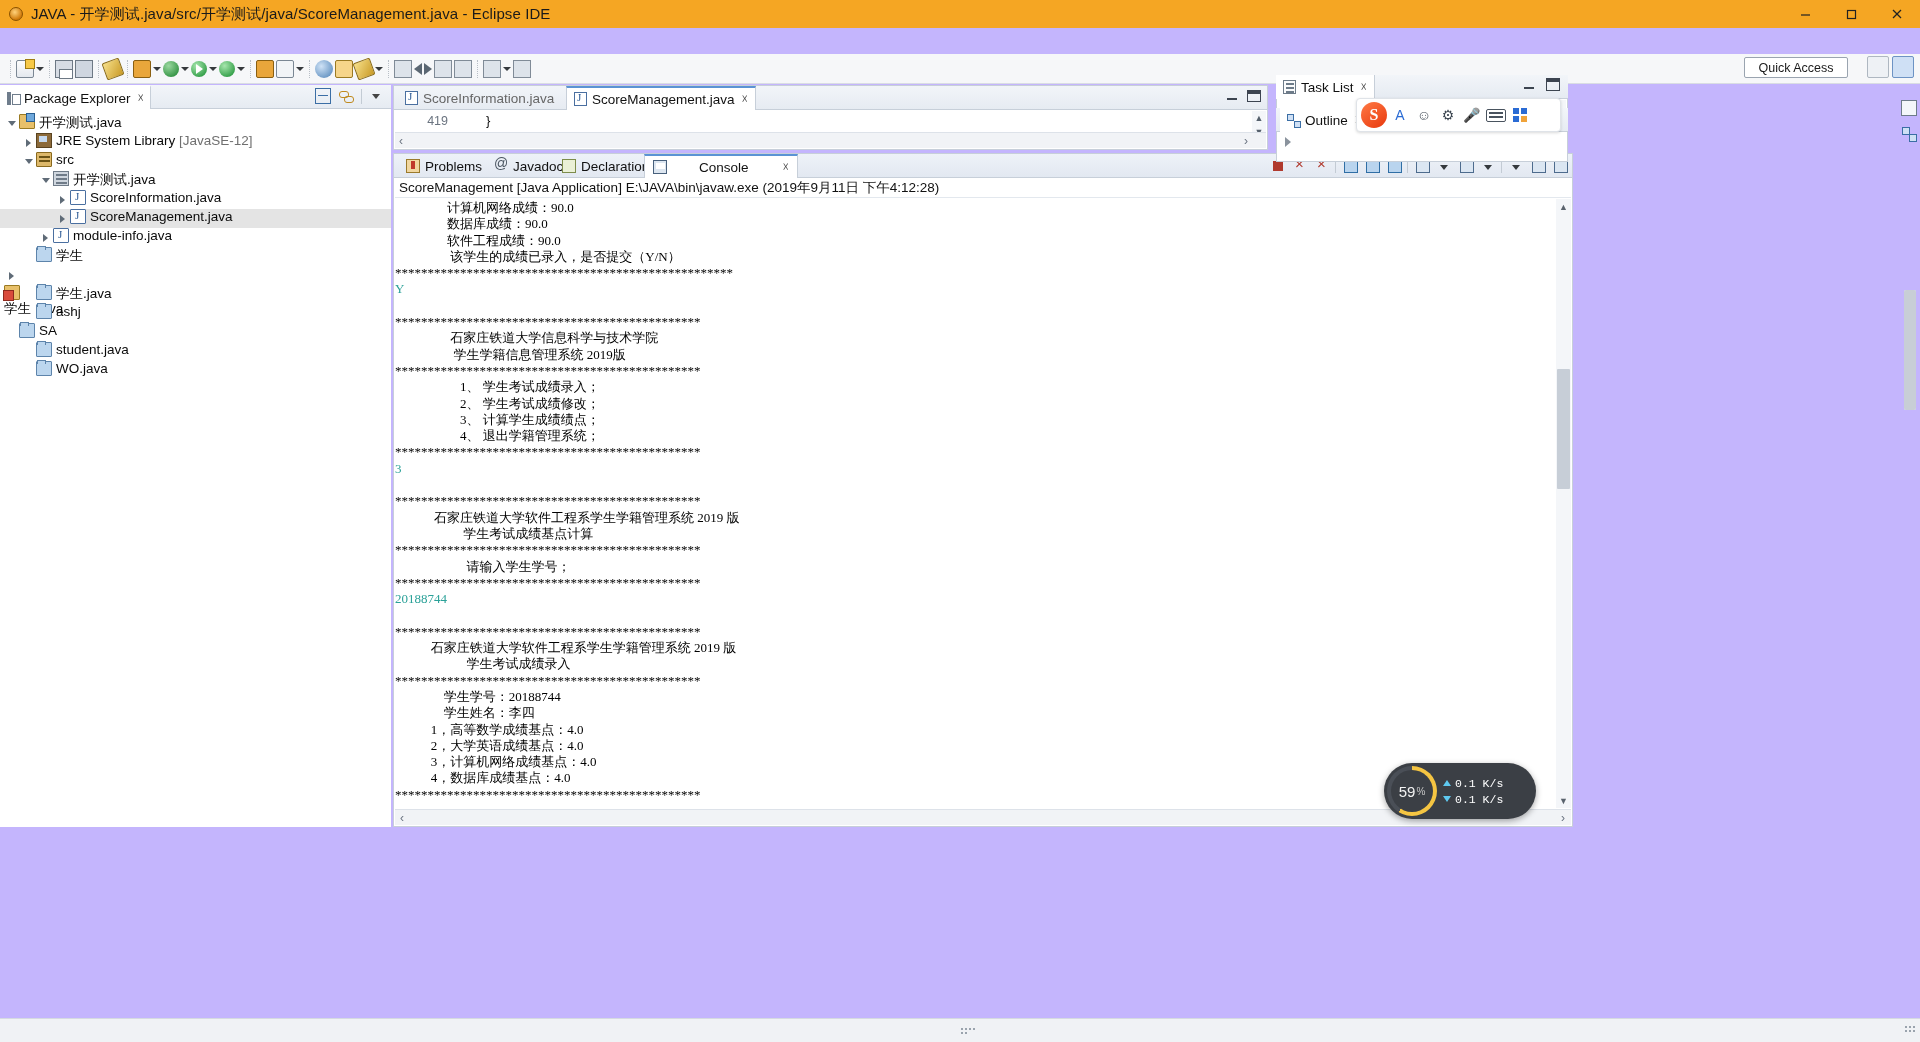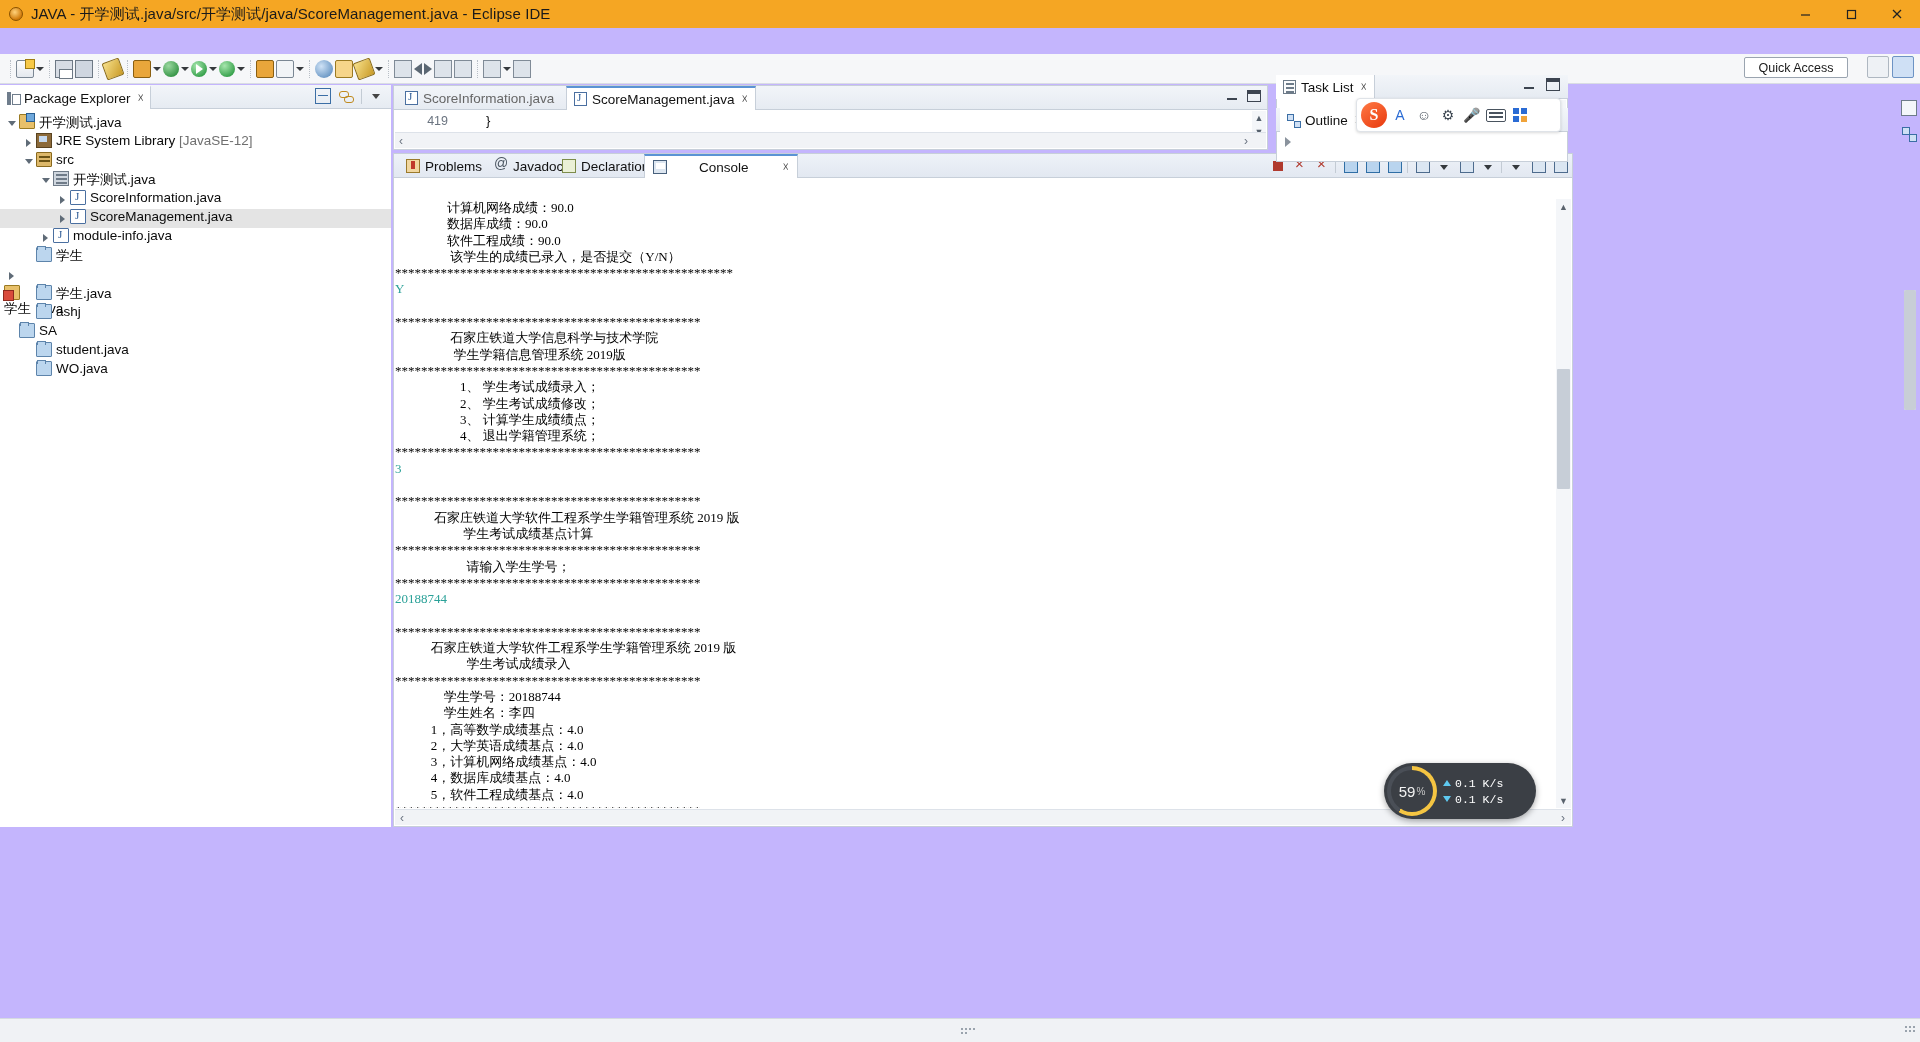--- a/index.html
+++ b/index.html
@@ -564,20 +564,21 @@
         <span class="ct sq"></span>
         <span class="ct caret"></span>
         <span class="ct sq"></span>
         <span class="ct caret"></span>
         <span class="vs"></span>
         <span class="ct caret"></span>
         <span class="ct sq"></span>
         <span class="ct sq"></span>
       </div>
     </div>
+    <div class="con-header">ScoreManagement [Java Application] E:\JAVA\bin\javaw.exe (2019年9月11日 下午4:12:28)</div>
     <div class="con-out" id="console-out">
         <div class="cline">                计算机网络成绩：90.0</div>
         <div class="cline">                数据库成绩：90.0</div>
         <div class="cline">                软件工程成绩：90.0</div>
         <div class="cline">                 该学生的成绩已录入，是否提交（Y/N）</div>
         <div class="cline">****************************************************</div>
         <div class="cline inp">Y</div>
         <div class="cline"></div>
         <div class="cline">***********************************************</div>
         <div class="cline">                 石家庄铁道大学信息科学与技术学院</div>
@@ -601,21 +602,20 @@
         <div class="cline">***********************************************</div>
         <div class="cline">           石家庄铁道大学软件工程系学生学籍管理系统 2019 版</div>
         <div class="cline">                      学生考试成绩录入</div>
         <div class="cline">***********************************************</div>
         <div class="cline">               学生学号：20188744</div>
         <div class="cline">               学生姓名：李四</div>
         <div class="cline">           1，高等数学成绩基点：4.0</div>
         <div class="cline">           2，大学英语成绩基点：4.0</div>
         <div class="cline">           3，计算机网络成绩基点：4.0</div>
         <div class="cline">           4，数据库成绩基点：4.0</div>
-        <div class="cline">           5，软件工程成绩基点：4.0</div>
         <div class="cline">***********************************************</div>
       </div>
     <div class="con-vscroll">
       <div class="arrow">▲</div>
       <div class="thumb" style="top:170px;height:120px;"></div>
       <div class="arrow" style="position:absolute;bottom:0;">▼</div>
     </div>
     <div class="con-hscroll">
       <span class="a" style="left:5px;">‹</span>
       <span class="a" style="right:6px;">›</span>

